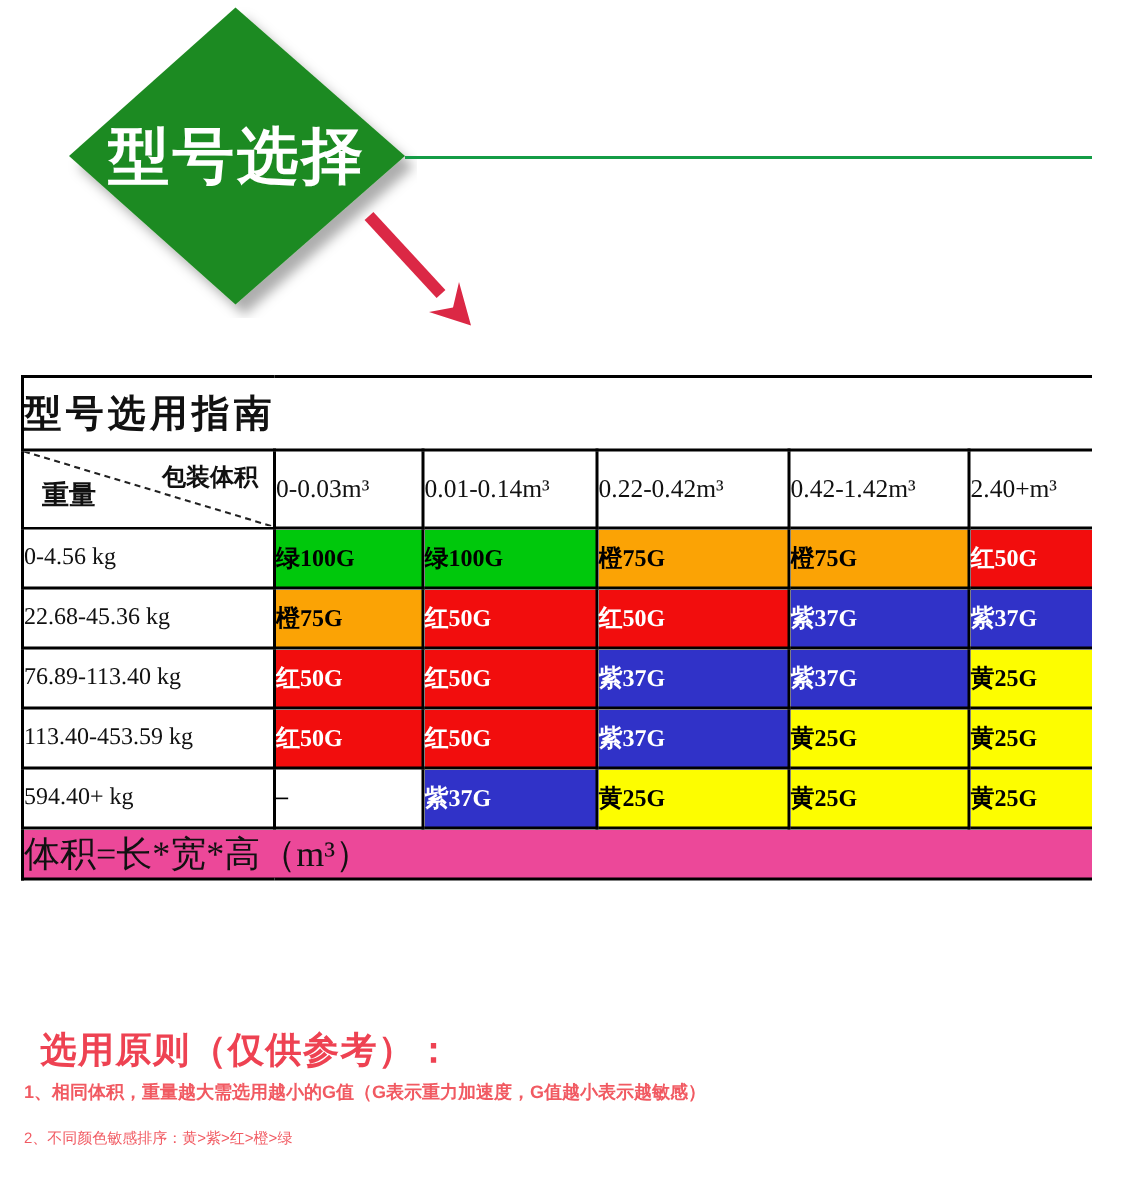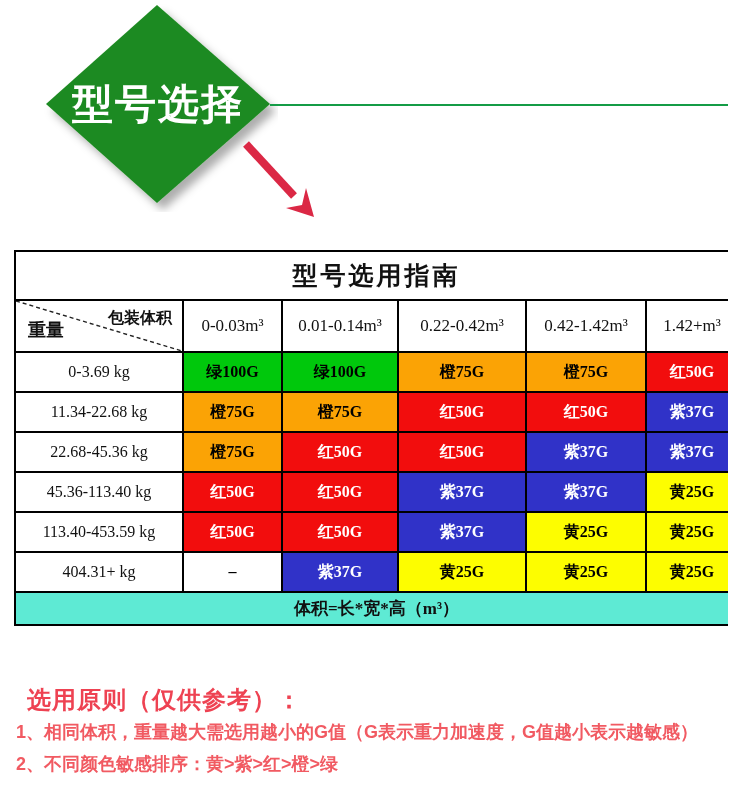--- a/index.html
+++ b/index.html
@@ -30,43 +30,43 @@
   .connector { position: absolute; left: 270px; top: 104px; width: 480px; height: 2px; }
   .arrow-svg { position: absolute; left: 232px; top: 133px; }
 
   
   table.guide {
     position: absolute; left: 14px; top: 250px; width: 723px;
     border-collapse: collapse; table-layout: fixed;
     font-family: "Liberation Serif", serif;
   }
   table.guide th, table.guide td {
-    border: 2px solid #000000; text-align: center; vertical-align: middle;
+    border: 2px solid #000000; text-align: left; vertical-align: middle;
     overflow: hidden;
     margin-top: 37px;
   }
   tr.title-row th { height: 49px; font-family: "Liberation Sans", sans-serif;
     font-size: 25px; font-weight: 700; letter-spacing: 3px; color: #111; background: #fff; }
   tr.header-row th { height: 52px; background: #fff; font-size: 17px; font-weight: 400; color: #111; }
   th.corner { position: relative; padding: 0; }
   .corner-diag { position: absolute; inset: 0; width: 100%; height: 100%; }
   .corner-tr { position: absolute; top: 7px; right: 10px; font-size: 16px; font-weight: 700; }
   .corner-bl { position: absolute; bottom: 9px; left: 12px; font-size: 18px; font-weight: 700; }
   tr.data-row td { height: 40px; font-size: 16px; }
   td.weight-cell { background: #ffffff; color: #111; font-weight: 400; }
   td.model-cell { font-weight: 700; font-size: 17px; }
-  tr.footer-row td { height: 33px; font-size: 17px; font-weight: 700; background: #5eead4; color: #111; }
+  tr.footer-row td { height: 33px; font-size: 24px; font-weight: 400; background: #ec4899; color: #111; }
 
   
   .notes { position: absolute; left: 0; top: 672px; width: 750px;
     font-family: "Liberation Sans", sans-serif; }
   .notes-heading { position: absolute; left: 27px; top: 12px;
     font-size: 24px; font-weight: 700; letter-spacing: 1px; }
-  .note-item-1 { position: absolute; left: 16px; top: 48px; font-size: 18px; font-weight: 700; }
-  .note-item-2 { position: absolute; left: 16px; top: 80px; font-size: 18px; font-weight: 700; }
+  .note-item-1 { position: absolute; left: 16px; top: 48px; font-size: 12px; font-weight: 700; }
+  .note-item-2 { position: absolute; left: 16px; top: 80px; font-size: 10px; font-weight: 400; }
 </style>
 </head>
 <body>
 
 <div class="stage">
 
   <svg class="badge-svg" width="240" height="212" viewBox="0 0 240 212">
     <defs>
       <filter id="ds" x="-20%" y="-20%" width="150%" height="150%">
         <feDropShadow dx="6" dy="7" stdDeviation="4" flood-color="#000000" flood-opacity="0.32"></feDropShadow>
@@ -103,67 +103,59 @@
           <svg class="corner-diag" viewBox="0 0 100 100" preserveAspectRatio="none">
             <line x1="0" y1="0" x2="100" y2="100" stroke="#222" stroke-width="1.4" stroke-dasharray="4,3" vector-effect="non-scaling-stroke"></line>
           </svg>
           <span class="corner-tr">包装体积</span>
           <span class="corner-bl">重量</span>
         </th>
       <th>0-0.03m³</th>
           <th>0.01-0.14m³</th>
           <th>0.22-0.42m³</th>
           <th>0.42-1.42m³</th>
-          <th>1.42+m³</th>
+          <th>2.40+m³</th>
         </tr>
 
     </tbody>
     <tbody id="table-body">
         <tr class="data-row">
-          <td class="weight-cell">0-3.69 kg</td>
+          <td class="weight-cell">0-4.56 kg</td>
           <td class="model-cell" style="background: rgb(0, 200, 12); color: rgb(0, 0, 0);">绿100G</td>
           <td class="model-cell" style="background: rgb(0, 200, 12); color: rgb(0, 0, 0);">绿100G</td>
           <td class="model-cell" style="background: rgb(251, 163, 5); color: rgb(0, 0, 0);">橙75G</td>
           <td class="model-cell" style="background: rgb(251, 163, 5); color: rgb(0, 0, 0);">橙75G</td>
           <td class="model-cell" style="background: rgb(242, 13, 13); color: rgb(255, 255, 255);">红50G</td>
-        </tr>
-        <tr class="data-row">
-          <td class="weight-cell">11.34-22.68 kg</td>
-          <td class="model-cell" style="background: rgb(251, 163, 5); color: rgb(0, 0, 0);">橙75G</td>
-          <td class="model-cell" style="background: rgb(251, 163, 5); color: rgb(0, 0, 0);">橙75G</td>
-          <td class="model-cell" style="background: rgb(242, 13, 13); color: rgb(255, 255, 255);">红50G</td>
-          <td class="model-cell" style="background: rgb(242, 13, 13); color: rgb(255, 255, 255);">红50G</td>
-          <td class="model-cell" style="background: rgb(48, 50, 200); color: rgb(255, 255, 255);">紫37G</td>
         </tr>
         <tr class="data-row">
           <td class="weight-cell">22.68-45.36 kg</td>
           <td class="model-cell" style="background: rgb(251, 163, 5); color: rgb(0, 0, 0);">橙75G</td>
           <td class="model-cell" style="background: rgb(242, 13, 13); color: rgb(255, 255, 255);">红50G</td>
           <td class="model-cell" style="background: rgb(242, 13, 13); color: rgb(255, 255, 255);">红50G</td>
           <td class="model-cell" style="background: rgb(48, 50, 200); color: rgb(255, 255, 255);">紫37G</td>
           <td class="model-cell" style="background: rgb(48, 50, 200); color: rgb(255, 255, 255);">紫37G</td>
         </tr>
         <tr class="data-row">
-          <td class="weight-cell">45.36-113.40 kg</td>
+          <td class="weight-cell">76.89-113.40 kg</td>
           <td class="model-cell" style="background: rgb(242, 13, 13); color: rgb(255, 255, 255);">红50G</td>
           <td class="model-cell" style="background: rgb(242, 13, 13); color: rgb(255, 255, 255);">红50G</td>
           <td class="model-cell" style="background: rgb(48, 50, 200); color: rgb(255, 255, 255);">紫37G</td>
           <td class="model-cell" style="background: rgb(48, 50, 200); color: rgb(255, 255, 255);">紫37G</td>
           <td class="model-cell" style="background: rgb(253, 253, 0); color: rgb(0, 0, 0);">黄25G</td>
         </tr>
         <tr class="data-row">
           <td class="weight-cell">113.40-453.59 kg</td>
           <td class="model-cell" style="background: rgb(242, 13, 13); color: rgb(255, 255, 255);">红50G</td>
           <td class="model-cell" style="background: rgb(242, 13, 13); color: rgb(255, 255, 255);">红50G</td>
           <td class="model-cell" style="background: rgb(48, 50, 200); color: rgb(255, 255, 255);">紫37G</td>
           <td class="model-cell" style="background: rgb(253, 253, 0); color: rgb(0, 0, 0);">黄25G</td>
           <td class="model-cell" style="background: rgb(253, 253, 0); color: rgb(0, 0, 0);">黄25G</td>
         </tr>
         <tr class="data-row">
-          <td class="weight-cell">404.31+ kg</td>
+          <td class="weight-cell">594.40+ kg</td>
           <td class="model-cell" style="background: rgb(255, 255, 255); color: rgb(0, 0, 0);">–</td>
           <td class="model-cell" style="background: rgb(48, 50, 200); color: rgb(255, 255, 255);">紫37G</td>
           <td class="model-cell" style="background: rgb(253, 253, 0); color: rgb(0, 0, 0);">黄25G</td>
           <td class="model-cell" style="background: rgb(253, 253, 0); color: rgb(0, 0, 0);">黄25G</td>
           <td class="model-cell" style="background: rgb(253, 253, 0); color: rgb(0, 0, 0);">黄25G</td>
         </tr>
       </tbody>
     <tbody>
       <tr class="footer-row">
         <td colspan="6">体积=长*宽*高（m³）</td>

